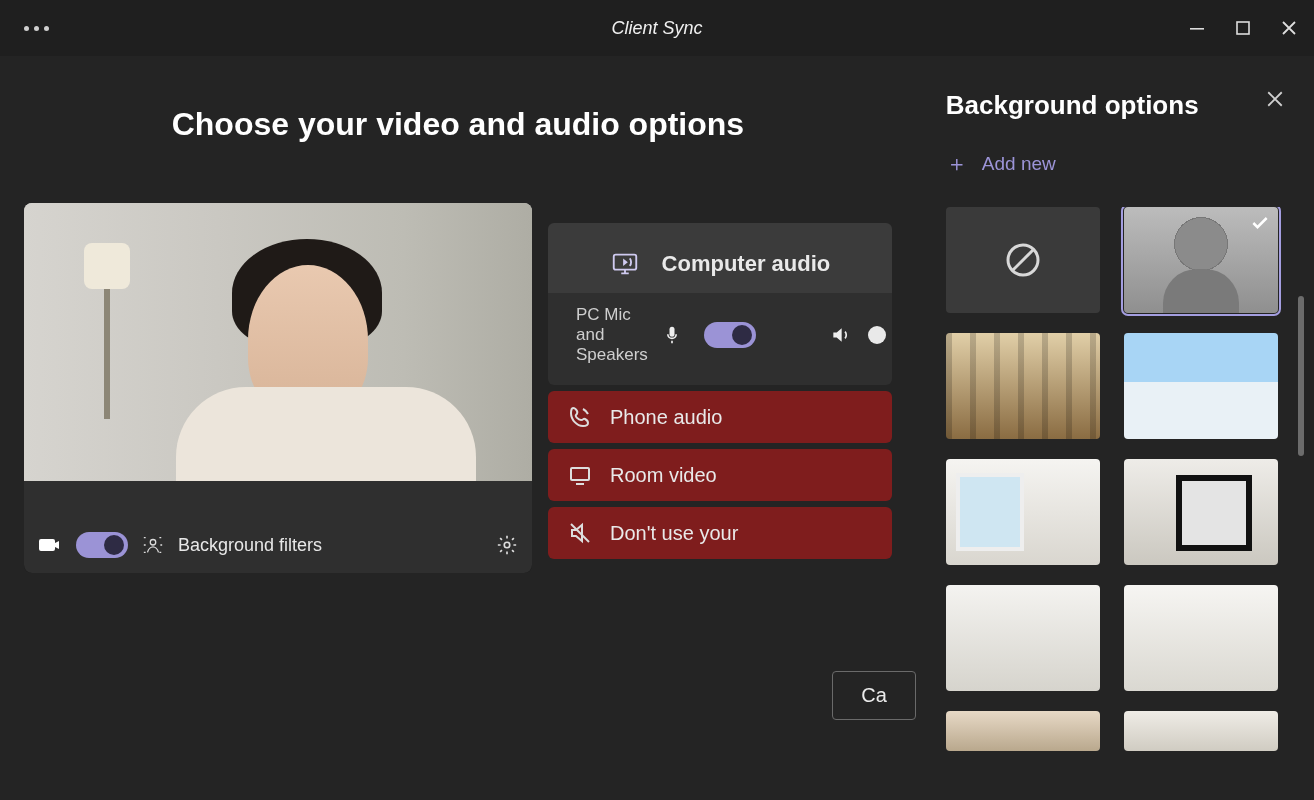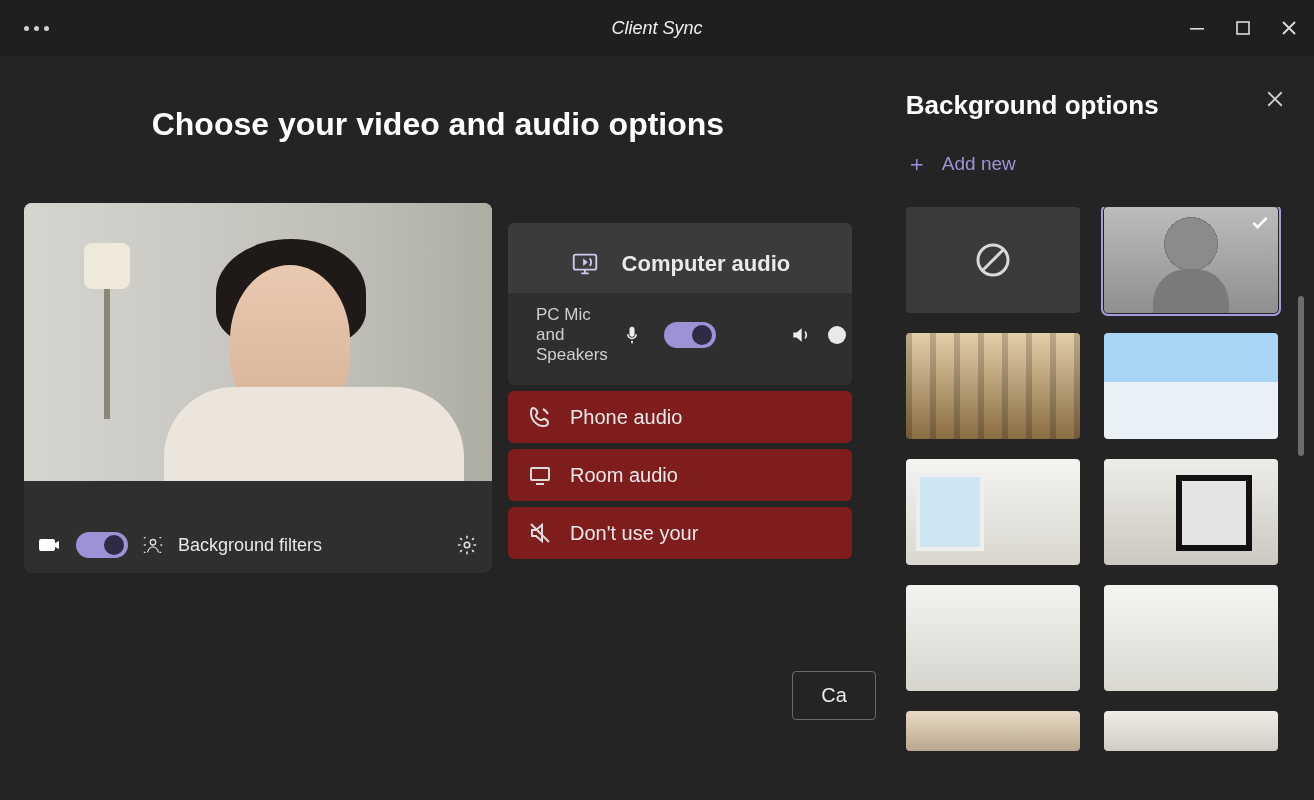--- a/index.html
+++ b/index.html
@@ -64,21 +64,21 @@
     color: #fff;
   }
 
   .prejoin-row {
     display: flex;
     gap: 16px;
   }
 
   
   .video-card {
-    width: 468px;
+    width: 508px;
     border-radius: 8px;
     overflow: hidden;
     background: #111;
     display: flex;
     flex-direction: column;
   }
   .video-preview {
     width: 100%;
     height: 314px;
     position: relative;
@@ -325,21 +325,21 @@
           <span>Phone audio</span>
         </div>
 
         <div class="audio-opt">
           <span class="screen-icon">
             <svg width="24" height="24" viewBox="0 0 24 24" fill="none" stroke="#ddd" stroke-width="2">
                 <rect x="3" y="5" width="18" height="12" rx="1"></rect>
                 <path d="M8 21h8"></path>
               </svg>
           </span>
-          <span>Room audio</span>
+          <span>Room video</span>
         </div>
 
         <div class="audio-opt">
           <span class="mute-icon">
             <svg width="24" height="24" viewBox="0 0 24 24" fill="none" stroke="#ddd" stroke-width="2">
                 <path d="M4 9v6h4l6 5V4L8 9H4z"></path>
                 <path d="M3 3l18 18"></path>
               </svg>
           </span>
           <span>Don't use your</span>

